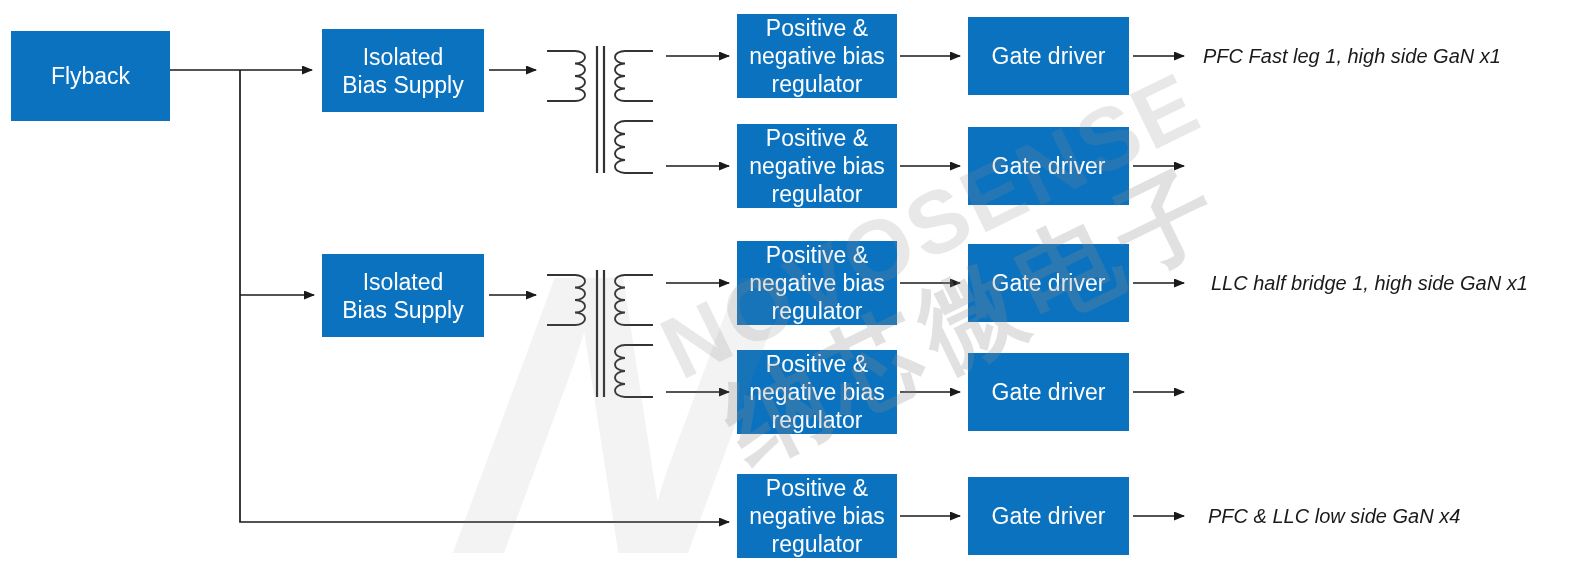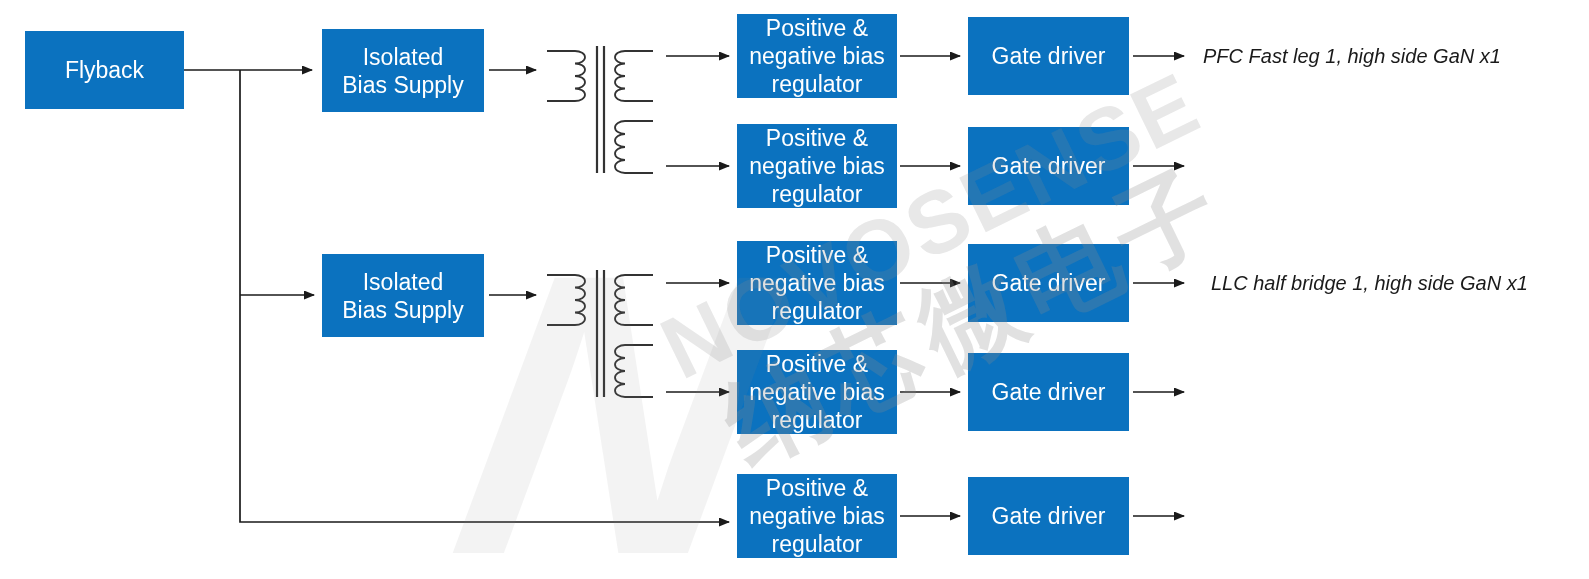--- a/index.html
+++ b/index.html
@@ -113,21 +113,21 @@
   </svg>
   <svg class="xfmr" style="left:545px;top:269px" width="110" height="132" viewBox="0 0 110 132">
     <g stroke="#333" stroke-width="1.8" fill="none">
       <path d="M2 6 H30 a10 6.25 0 0 1 0 12.5 a10 6.25 0 0 1 0 12.5 a10 6.25 0 0 1 0 12.5 a10 6.25 0 0 1 0 12.5 H2"></path>
       <path d="M52 1 V128 M59 1 V128" stroke-width="2.2"></path>
       <path d="M108 6 H80 a10 6.25 0 0 0 0 12.5 a10 6.25 0 0 0 0 12.5 a10 6.25 0 0 0 0 12.5 a10 6.25 0 0 0 0 12.5 H108"></path>
       <path d="M108 76 H80 a10 6.5 0 0 0 0 13 a10 6.5 0 0 0 0 13 a10 6.5 0 0 0 0 13 a10 6.5 0 0 0 0 13 H108"></path>
     </g>
   </svg>
 
-  <div class="blk" style="left:25px;top:31px;width:159px;height:78px;">
+  <div class="blk" style="left:11px;top:31px;width:159px;height:90px;">
     <span>Flyback</span>
   </div>
 
   <div class="blk" style="left:322px;top:29px;width:162px;height:83px;">
     <span>Isolated</span>
     <span>Bias Supply</span>
   </div>
 
   <div class="blk" style="left:322px;top:254px;width:162px;height:83px;">
     <span>Isolated</span>
@@ -171,20 +171,21 @@
   </div>
   <div class="blk" style="left:968px;top:353px;width:161px;height:78px;">
     <span>Gate driver</span>
   </div>
   <div class="blk" style="left:968px;top:477px;width:161px;height:78px;">
     <span>Gate driver</span>
   </div>
 
   <div class="outlabel" style="left:1203px;top:42px;">PFC Fast leg 1, high side GaN x1</div>
   <div class="outlabel" style="left:1211px;top:269px;">LLC half bridge 1, high side GaN x1</div>
+  <div class="outlabel" style="left:1208px;top:502px;">PFC &amp; LLC low side GaN x4</div>
 
   <div id="watermark-n">N</div>
   <div id="watermark">
     <div class="wm-en">NOVOSENSE</div>
     <div class="wm-cn">纳芯微电子</div>
   </div>
 
 </div>
 
 </body></html>

